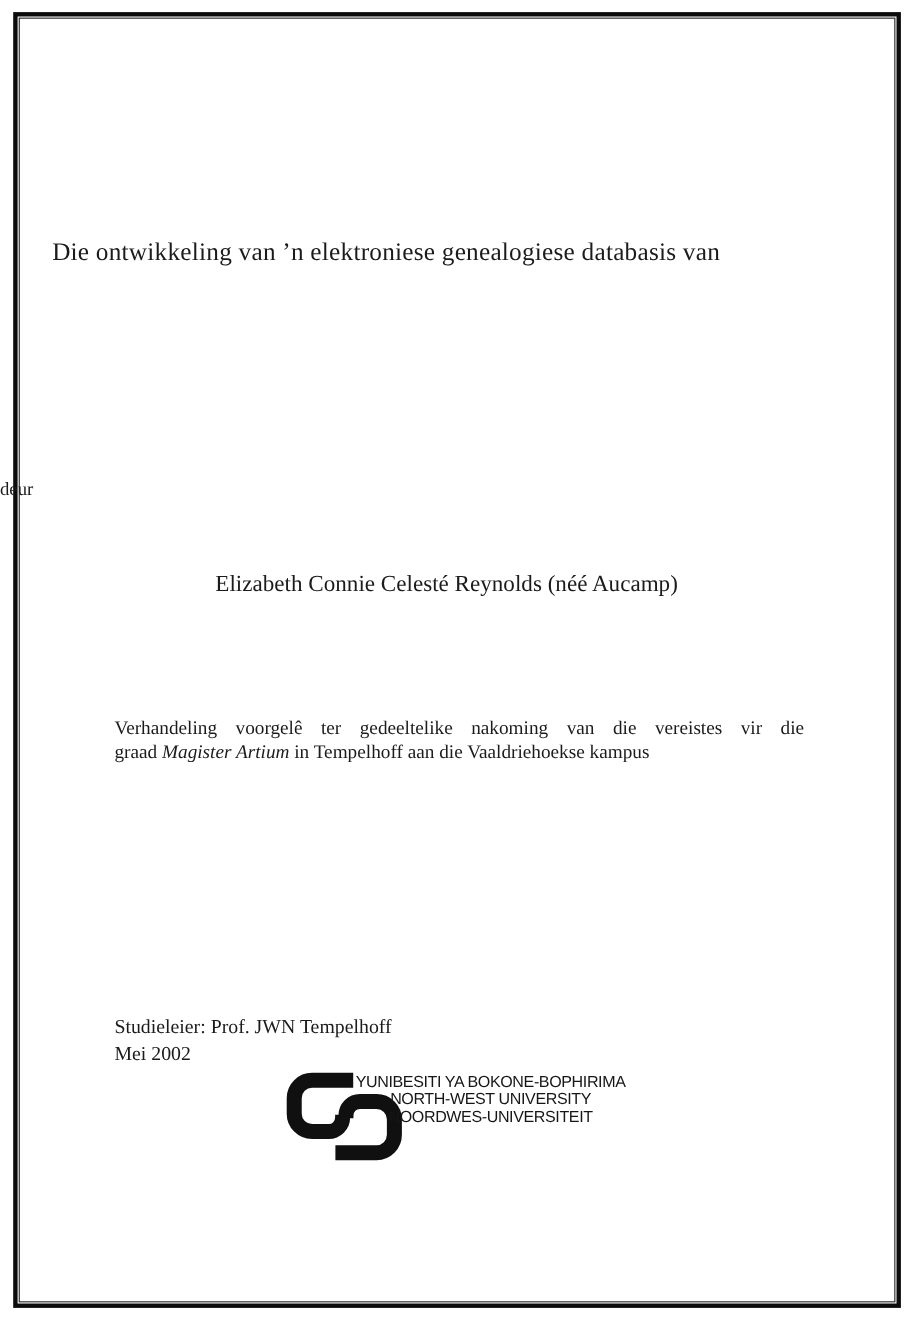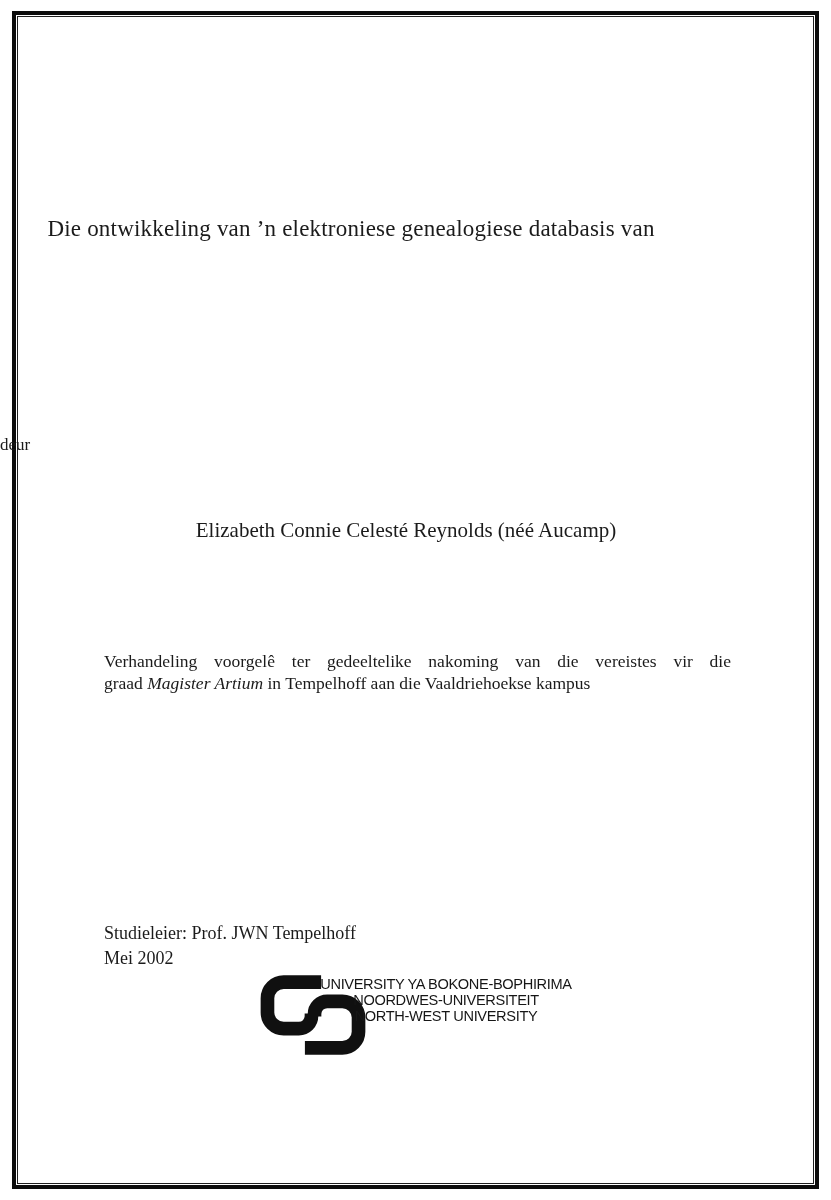--- a/index.html
+++ b/index.html
@@ -124,19 +124,19 @@
     <div>Studieleier: Prof. JWN Tempelhoff</div>
     <div>Mei 2002</div>
   </div>
 
   <div class="logo">
     <svg class="logo-mark" viewBox="0 0 110 85" xmlns="http://www.w3.org/2000/svg" aria-hidden="true">
       <path d="M 63,10 H 26 A 16 16 0 0 0 10,26 V 40 A 16 16 0 0 0 26,56 H 41 A 12.5 12.5 0 0 0 53.5,43.5 V 41" fill="none" stroke="#101010" stroke-width="13.5" stroke-linecap="butt"></path>
       <path d="M 47,75 H 84 A 16 16 0 0 0 100,59 V 45 A 16 16 0 0 0 84,29 H 69 A 12.5 12.5 0 0 0 56.5,41.5 V 44" fill="none" stroke="#101010" stroke-width="13.5" stroke-linecap="butt"></path>
     </svg>
     <div class="logo-text">
-      <div>UNIVERSITY YA BOKONE-BOPHIRIMA</div>
+      <div>YUNIBESITI YA BOKONE-BOPHIRIMA</div>
+      <div>NORTH-WEST UNIVERSITY</div>
       <div>NOORDWES-UNIVERSITEIT</div>
-      <div>NORTH-WEST UNIVERSITY</div>
     </div>
   </div>
 
 </div>
 
 </body></html>

